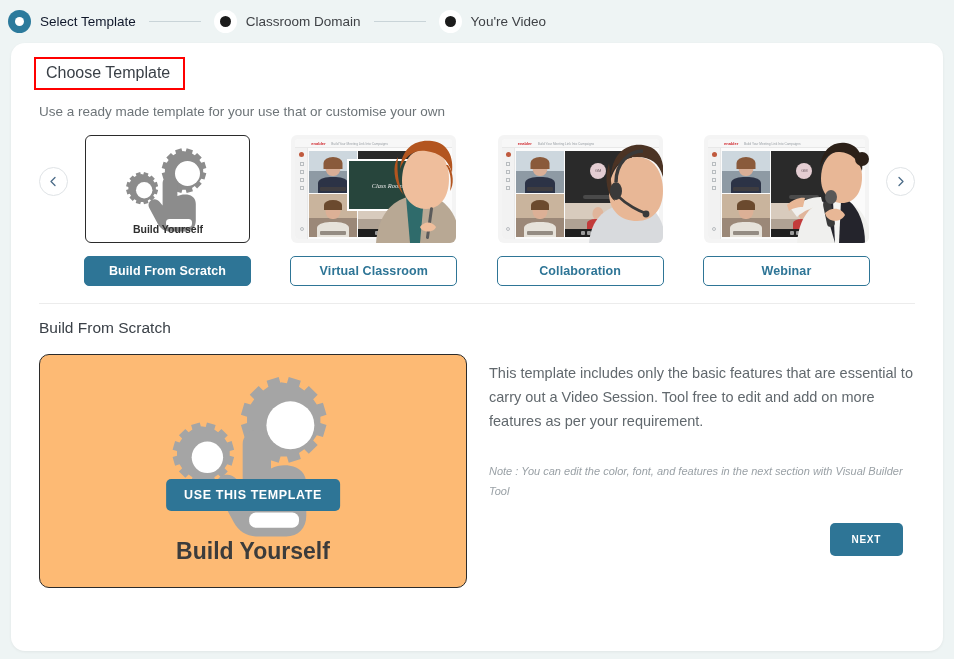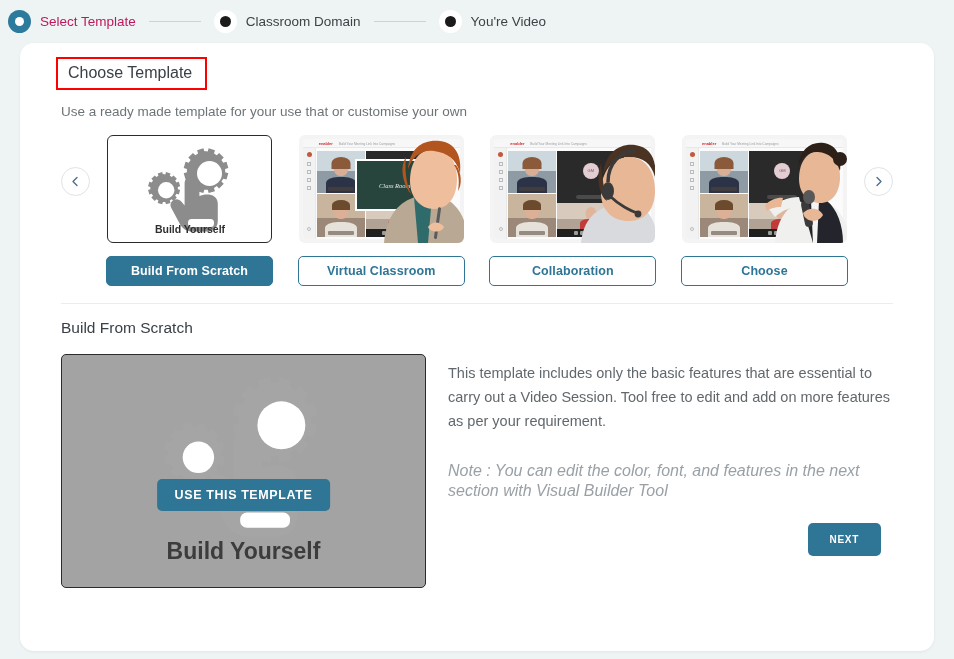--- a/index.html
+++ b/index.html
@@ -32,38 +32,38 @@
   }
   .step-dot-outer.pending { background: #ffffff; }
   .step-dot-outer.pending .step-dot-inner {
     width: 11px; height: 11px; border-radius: 50%; background: #1b1b1b;
   }
   .step-label {
     font-size: 13.5px;
     margin-left: 9px;
     white-space: nowrap;
   }
-  .step-label.active { color: #be185d; }
+  .step-label.active { color: #0f172a; }
   .step-label.pending { color: #3f4246; }
   .step-connector {
     width: 52px; height: 1px;
     background: #c9d4d8;
     margin: 0 13px;
     flex: 0 0 auto;
   }
 
   
   #main-card {
     position: relative;
-    margin: 0 20px;
+    margin: 0 11px;
     height: 608px;
     background: #ffffff;
     border-radius: 14px;
     box-shadow: 0 1px 3px rgba(0,0,0,0.06);
-    padding: 0 41px;
+    padding: 0 28px;
     overflow: hidden;
   }
 
   #choose-template-box {
     display: inline-block;
     border: 2px solid #ff0000;
     padding: 6px 13px 7px 10px;
     margin-top: 14px;
     margin-left: -5px;
   }
@@ -225,25 +225,25 @@
   #section-title {
     font-size: 15.5px;
     color: #3a4047;
     margin-top: 15px;
   }
   #lower {
     display: flex;
     margin-top: 17px;
   }
   #preview-card {
-    width: 365px; height: 234px;
+    width: 428px; height: 234px;
     border: 1px solid #2b2b2b;
-    border-radius: 5px;
+    border-radius: 10px;
     position: relative;
-    background: #a3a3a3;
+    background: #fdba74;
     flex: 0 0 auto;
     overflow: hidden;
   }
   #use-template-btn {
     position: absolute;
     left: 50%; top: 124px;
     transform: translateX(-50%);
     background: #2e7596;
     color: #ffffff;
     font-size: 12.5px;
@@ -266,21 +266,21 @@
     padding-left: 22px;
     padding-top: 7px;
   }
   #desc-main {
     font-size: 14.5px;
     color: #61686d;
     line-height: 24px;
     max-width: 452px;
   }
   #desc-note {
-    font-size: 16px;
+    font-size: 11px;
     font-style: italic;
     color: #9aa1a6;
     line-height: 20px;
     margin-top: 28px;
     max-width: 430px;
   }
   #next-row {
     display: flex; justify-content: flex-end;
     padding-right: 12px;
     margin-top: 22px;
@@ -542,21 +542,21 @@
             <path d="M42 44 C42 26 51 16 63 16 C75 16 83 26 83 42 C83 58 75 68 63 68 C51 68 42 58 42 44 Z" fill="#e8b796"></path>
             <path d="M41 32 C43 14 54 6 67 8 C80 10 85 22 83 36 C79 24 72 18 61 17 C51 16 44 23 41 32 Z" fill="#2c2018"></path>
             <circle cx="83" cy="24" r="7" fill="#2c2018"></circle>
             <path d="M12 74 C20 66 32 62 42 62 L44 70 C34 72 24 76 18 82 Z" fill="#f0f0ee"></path>
             <path d="M8 70 C14 64 22 62 26 63 L24 72 C18 72 12 74 10 76 Z" fill="#e8b796"></path>
             <rect x="46" y="66" width="8" height="26" rx="4" fill="#3a3a3a" transform="rotate(-12 50 79)"></rect>
             <ellipse cx="52" cy="62" rx="6" ry="7" fill="#585858"></ellipse>
             <path d="M46 78 C52 72 62 72 66 80 C62 88 48 88 46 78 Z" fill="#e8b796"></path>
           </svg>
         </div>
-        <div class="tpl-btn unselected">Choose</div>
+        <div class="tpl-btn unselected">Webinar</div>
       </div>
 
     </div>
 
     <div class="arrow-btn">
       <svg width="11" height="11" viewBox="0 0 11 11">
         <path d="M4 1.5 L8 5.5 L4 9.5" fill="none" stroke="#4a6b87" stroke-width="1.3" stroke-linecap="round" stroke-linejoin="round"></path>
       </svg>
     </div>
   </div>

